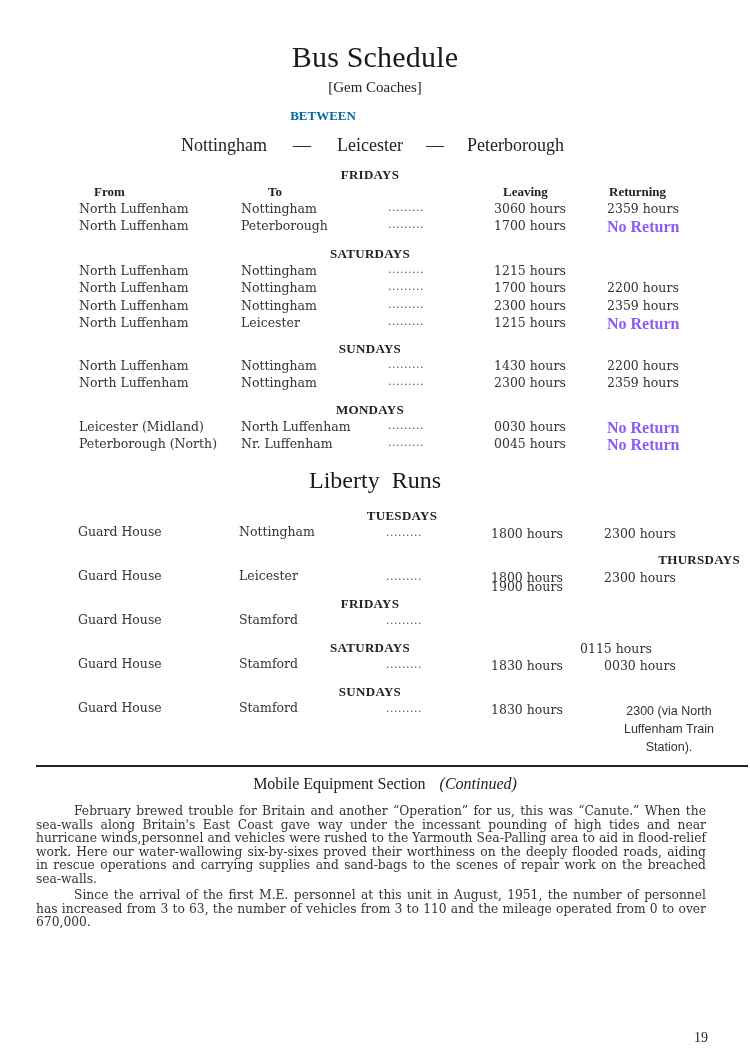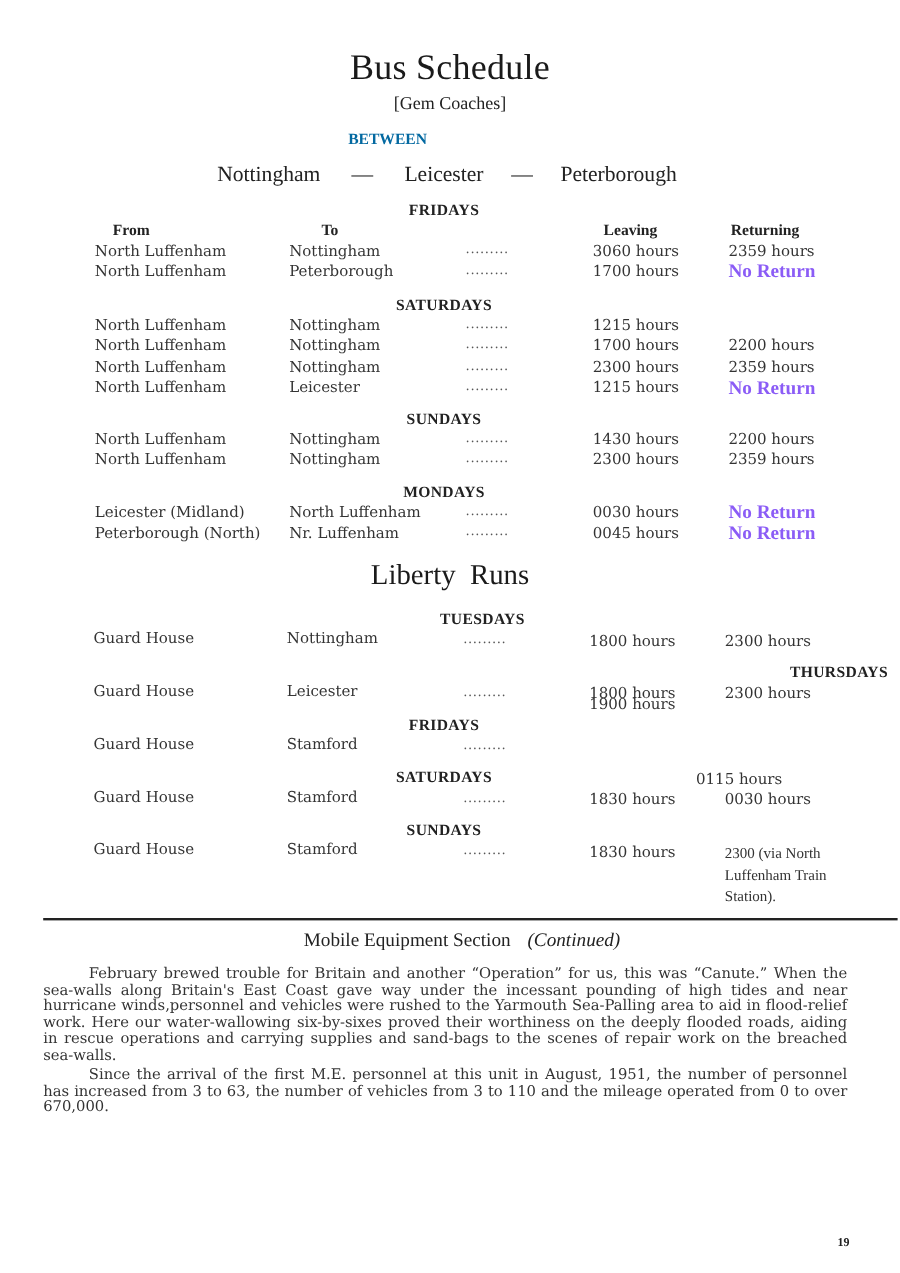--- a/index.html
+++ b/index.html
@@ -12,27 +12,27 @@
   .subtitle { left: 0; width: 750px; top: 79px; text-align: center; font-size: 15px; color: #222; }
   .between { left: 0; width: 646px; top: 108px; text-align: center; font-size: 13px; font-weight: bold; color: #0369a1; }
   .route { top: 135px; font-size: 18px; color: #222; }
   .day { left: 0; width: 740px; text-align: center; font-size: 13px; font-weight: bold; color: #222; letter-spacing: 0.3px; }
   .hdr { font-size: 13px; font-weight: bold; color: #222; top: 184px; }
   .cell { font-family: "DejaVu Serif", serif; font-size: 12.5px; color: #333; white-space: nowrap; }
   .cell.bold { font-family: "Liberation Serif", serif; font-weight: bold; font-size: 16px; color: #8b5cf6; }
   .dots { font-family: "DejaVu Serif", serif; font-size: 11px; color: #555; letter-spacing: 0.5px; }
   .liberty { left: 0; width: 750px; top: 467px; text-align: center; font-size: 24px; color: #1a1a1a; }
   .liberty span { margin: 0 6px; }
-  .note { font-family: Liberation Serif, serif; font-size: 12.5px; color: #333; line-height: 18px; width: 130px; }
+  .note { font-family: Liberation Sans, sans-serif; font-size: 12.5px; color: #333; line-height: 18px; width: 130px; text-align: center; }
   .rule { left: 36px; width: 712px; top: 765px; height: 2px; background: #222; }
   .section-title { left: 0; width: 770px; top: 775px; text-align: center; font-size: 16px; color: #222; }
   .section-title i { margin-left: 14px; }
   .article { left: 36px; width: 670px; top: 805px; font-family: "DejaVu Serif", serif; font-size: 12.3px; line-height: 13.5px; color: #333; text-align: justify; }
   .article p { margin: 0 0 3px 0; text-indent: 38px; }
-  .pageno { right: 42px; top: 1030px; font-size: 10px; font-weight: bold; color: #222; }
+  .pageno { right: 42px; top: 1030px; font-size: 14px; font-weight: normal; color: #222; }
 </style>
 </head>
 <body>
 
 <div class="abs title">Bus Schedule</div>
 <div class="abs subtitle">[Gem Coaches]</div>
 <div class="abs between">BETWEEN</div>
 <div class="abs route" style="left:181px">Nottingham</div>
 <div class="abs route" style="left:293px">—</div>
 <div class="abs route" style="left:337px">Leicester</div>

